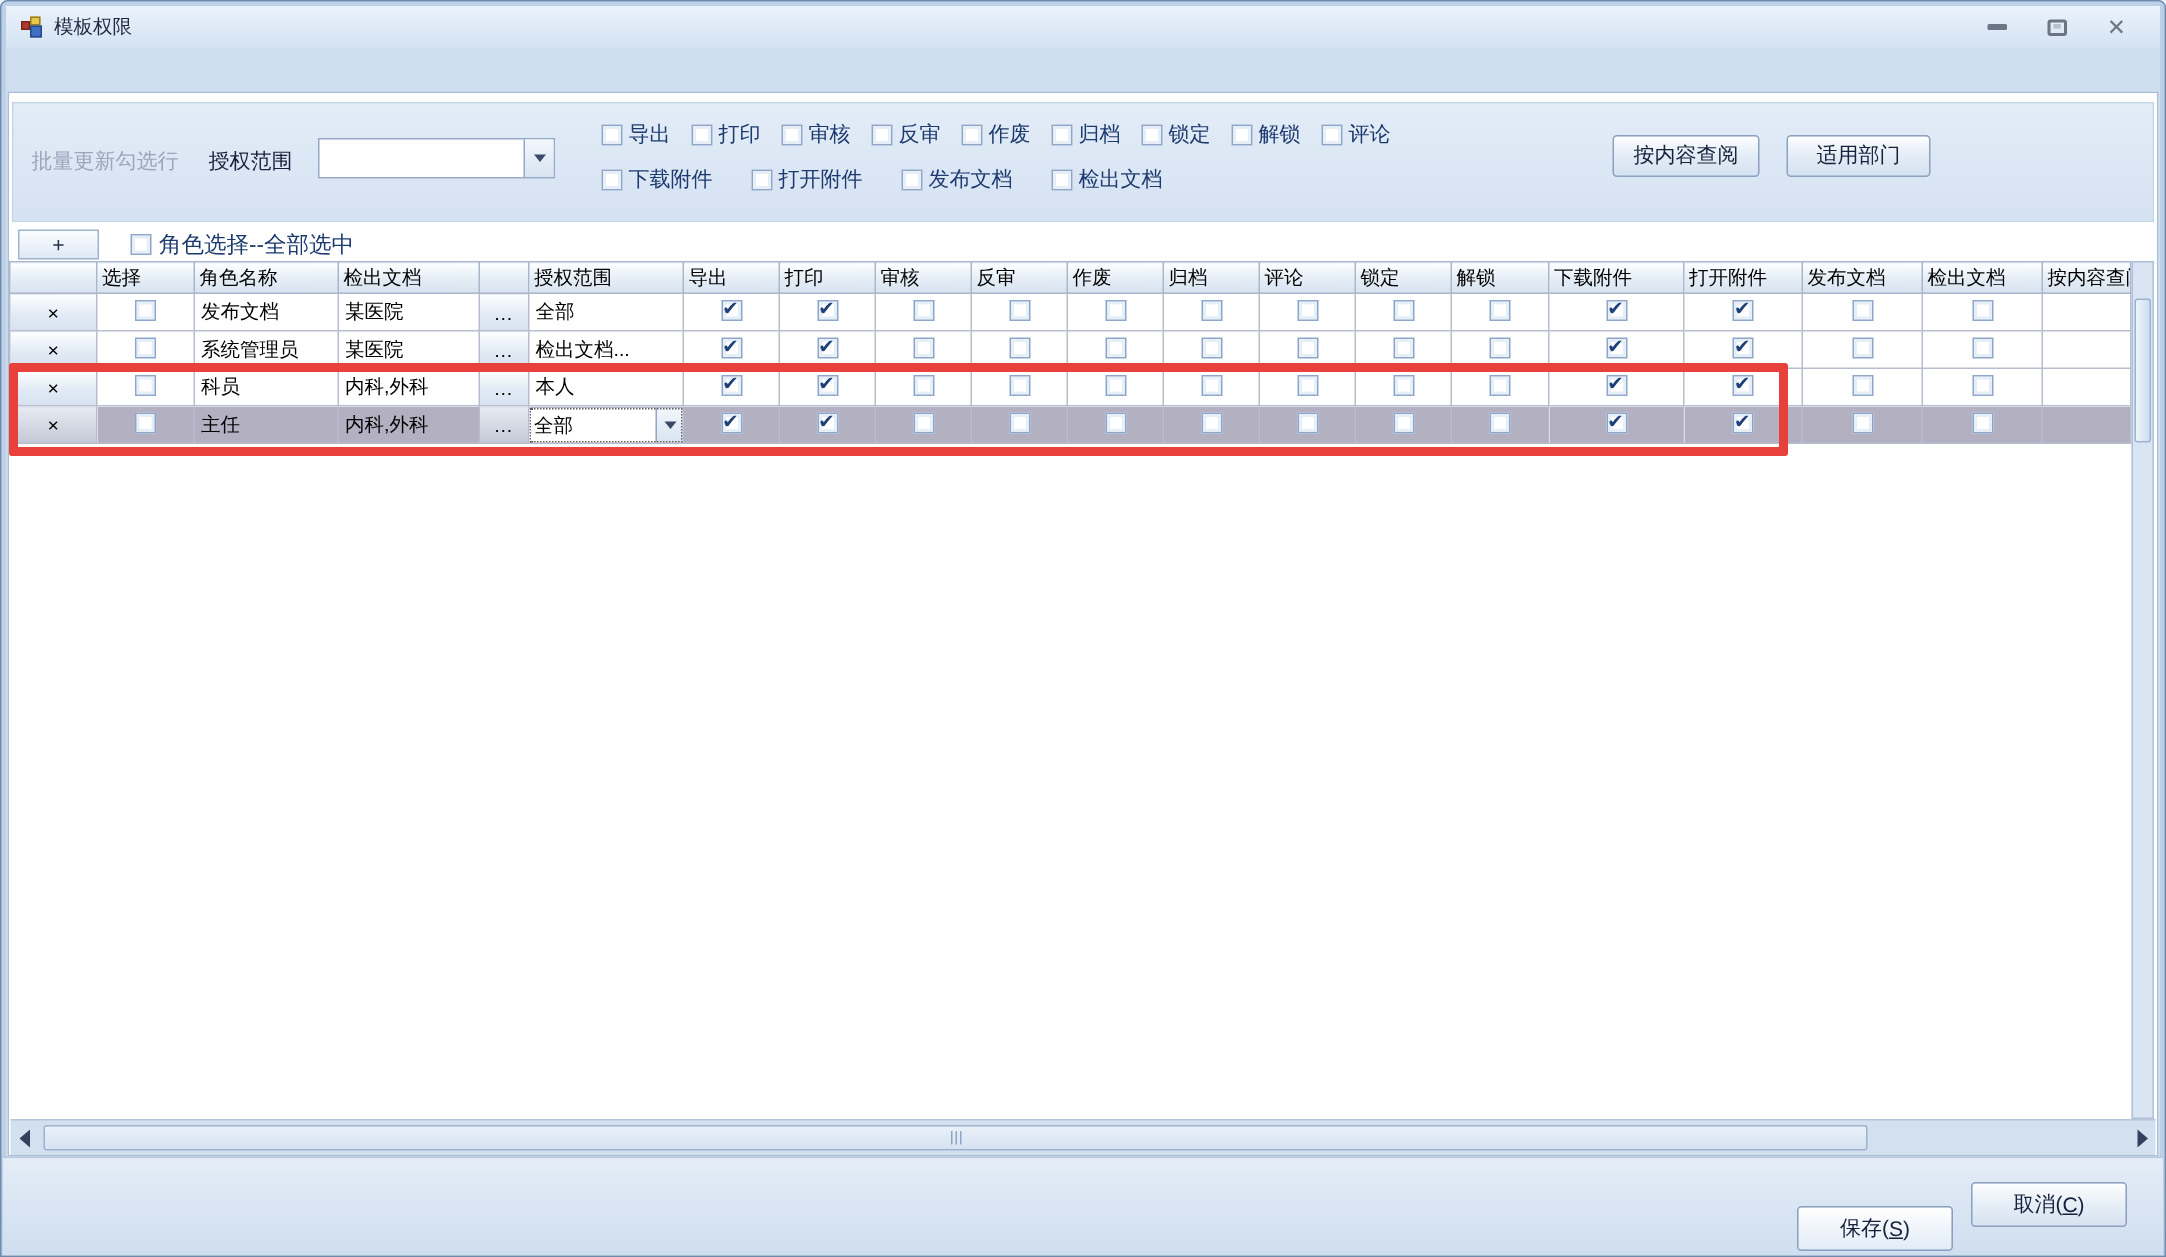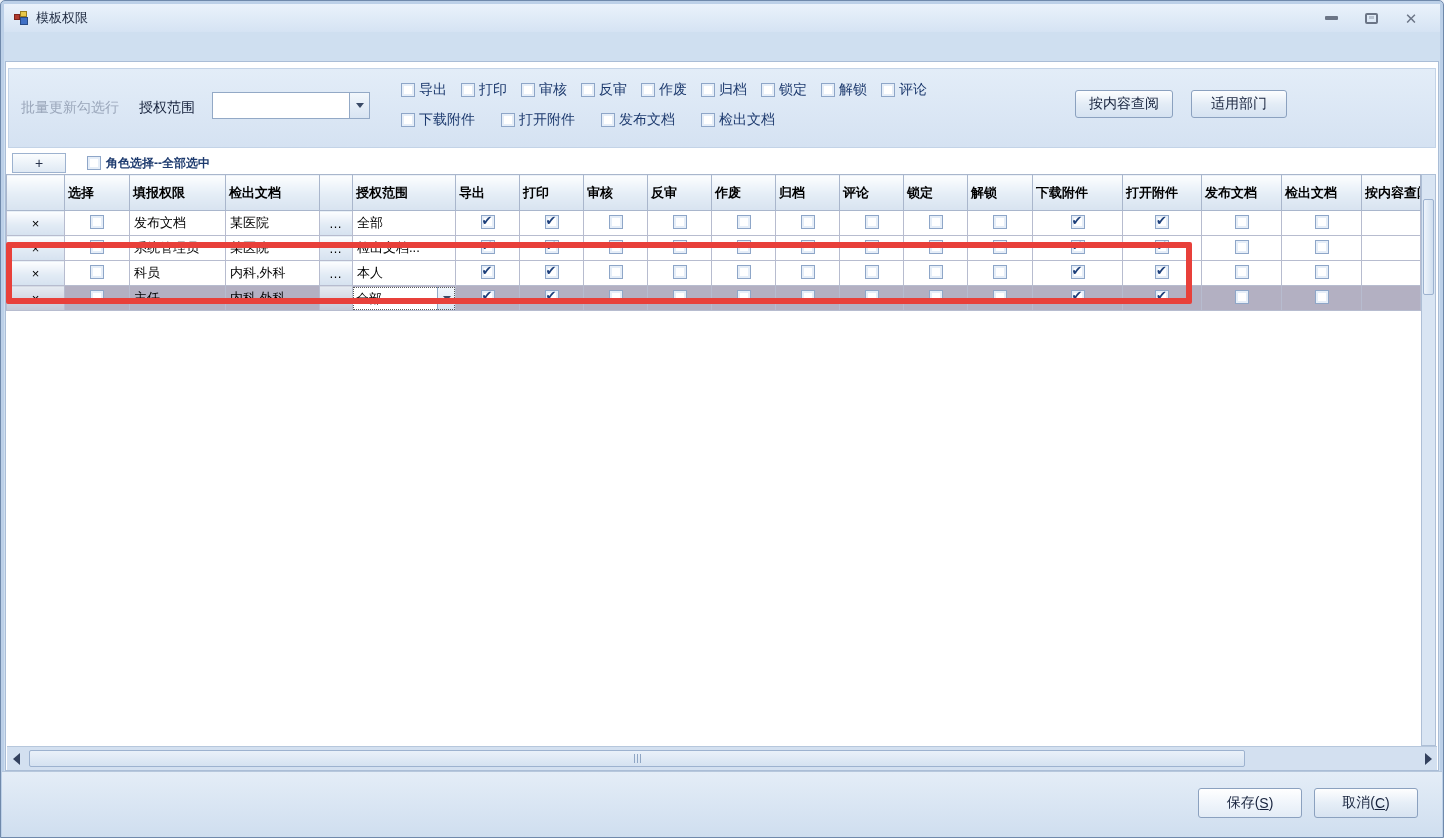--- a/index.html
+++ b/index.html
@@ -63,26 +63,26 @@
             border:1px solid #8ba1bf; border-radius:3px; font-size:14px; color:#16223c;
             display:flex; align-items:center; justify-content:center; cursor:default; }
   .btn-content { left:1066px; width:98px; }
   .btn-hide { left:1182px; width:96px; }
 
   
   .grid-topbar { position:absolute; top:90px; left:0; height:22px; display:flex; align-items:center; }
   .add-btn { margin-left:6px; width:54px; height:20px; background:linear-gradient(#fbfdfe,#dfe9f4);
              border:1px solid #9db2cf; font-size:14px; color:#25304a; display:flex; align-items:center; justify-content:center; }
   .select-all { display:flex; align-items:center; margin-left:21px; }
-  .select-all .lbl { font-size:12px; color:#1d3a6e; margin-left:5px;font-weight:bold; }
+  .select-all .lbl { font-size:15px; color:#1d3a6e; margin-left:5px; }
 
   
   .grid-wrap { position:absolute; top:112px; left:0; width:1414px; }
   table.grid { border-collapse:collapse; table-layout:fixed; width:1414px; }
-  table.grid th { height:36px; font-size:13px; font-weight:bold; color:#000;
+  table.grid th { height:21px; font-size:13px; font-weight:normal; color:#000;
                   background:linear-gradient(#fdfeff,#e4edf6 55%,#d8e3f0);
                   border:1px solid #a9b6cc; padding:0 3px; text-align:left; white-space:nowrap; overflow:hidden; }
   table.grid td { height:25px; font-size:13px; color:#000; border:1px solid #b7bccf;
                   padding:0 4px; white-space:nowrap; overflow:hidden; background:#fff; }
   table.grid td.c { text-align:center; padding:0; }
   td.rowhead { background:linear-gradient(#fdfeff,#e2ebf5 55%,#d6e2f0) !important;
                text-align:center; color:#46587a; font-size:14px; cursor:pointer; }
   td.browse-cell { background:linear-gradient(#fdfeff,#e2ebf5 55%,#d6e2f0) !important;
                    text-align:center; color:#33415e; font-size:13px; letter-spacing:1px; cursor:pointer; padding:0; }
   tr.selected td { background:#b3b0c2 !important; }
@@ -114,21 +114,21 @@
             background:linear-gradient(#eaf1f9,#d5e2f1); border:1px solid #9db2cf; border-radius:2px;
             display:flex; align-items:center; justify-content:center; gap:2px; }
   .grip-bar { width:1px; height:9px; background:#8fa6c4; }
 
   
   .footer { position:absolute; left:1px; right:1px; bottom:0; top:770px;
             background:linear-gradient(#e4edf7,#cfdeef); border-top:1px solid #b6c7dc; }
   .f-btn { position:absolute; top:16px; width:104px; height:30px; border:1px solid #8ba1bf; border-radius:3px;
            background:linear-gradient(#fefefe,#e6eef7 50%,#d7e3f1); font-size:14px; color:#16223c;
            display:flex; align-items:center; justify-content:center; cursor:default; }
-  .f-btn.save { right:140px; background:linear-gradient(#ffffff,#f0f5fb 50%,#e3ecf6); }
+  .f-btn.save { right:140px; background:linear-gradient(#ffffff,#f0f5fb 50%,#e3ecf6);margin-top:16px; }
   .f-btn.cancel { right:24px; }
   .u { text-decoration:underline; }
 </style>
 </head>
 <body>
 
 <div class="window">
 
   <div class="titlebar">
     <span class="app-icon">
@@ -253,21 +253,21 @@
             <col style="width: 90px;">
             <col style="width: 79px;">
             <col style="width: 80px;">
             <col style="width: 80px;">
             <col style="width: 59px;">
           </colgroup>
         <thead>
             <tr id="grid-head">
               <th></th>
               <th>选择</th>
-              <th>填报权限</th>
+              <th>角色名称</th>
               <th>检出文档</th>
               <th></th>
               <th>授权范围</th>
               <th>导出</th>
               <th>打印</th>
               <th>审核</th>
               <th>反审</th>
               <th>作废</th>
               <th>归档</th>
               <th>评论</th>

